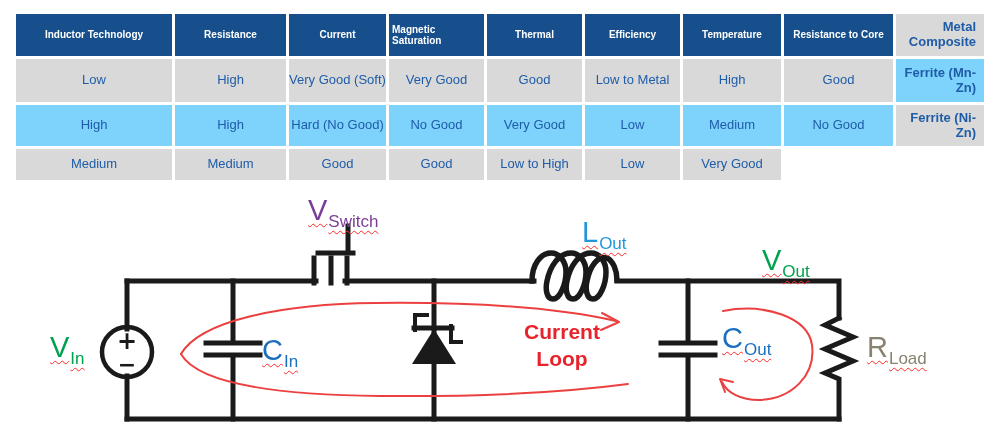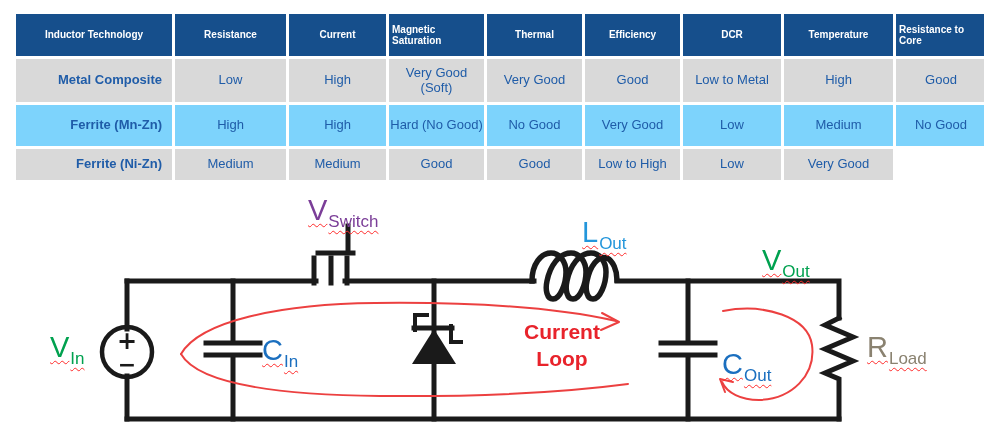--- a/index.html
+++ b/index.html
@@ -36,21 +36,20 @@
 
 <div class="screen">
 
   <div class="cmp-table">
     <div class="th">Inductor Technology</div>
     <div class="th">Resistance</div>
     <div class="th">Current</div>
     <div class="th">Magnetic Saturation</div>
     <div class="th">Thermal</div>
     <div class="th">Efficiency</div>
-    <div class="th">DCR</div>
     <div class="th">Temperature</div>
     <div class="th">Resistance to Core</div>
 
     <div class="td rl bg-a">Metal Composite</div>
     <div class="td bg-a">Low</div>
     <div class="td bg-a">High</div>
     <div class="td bg-a">Very Good (Soft)</div>
     <div class="td bg-a">Very Good</div>
     <div class="td bg-a">Good</div>
     <div class="td bg-a">Low to Metal</div>
@@ -138,21 +137,21 @@
     </div>
     <div class="clabel blue" style="left:262px;top:146px;">
       <span class="lmain">C</span><span class="lsub">In</span>
     </div>
     <div class="clabel lightblue" style="left:547px;top:28px;margin-left:35px;">
       <span class="lmain">L</span><span class="lsub">Out</span>
     </div>
     <div class="clabel green" style="left:762px;top:56px;">
       <span class="lmain">V</span><span class="lsub">Out</span>
     </div>
-    <div class="clabel blue" style="left:722px;top:160px;">
+    <div class="clabel blue" style="left:722px;top:134px;">
       <span class="lmain">C</span><span class="lsub">Out</span>
     </div>
     <div class="clabel taupe" style="left:867px;top:143px;">
       <span class="lmain">R</span><span class="lsub">Load</span>
     </div>
     <div class="loop-label" style="top:128px;">Current
 Loop</div>
   </div>
 
 </div>

